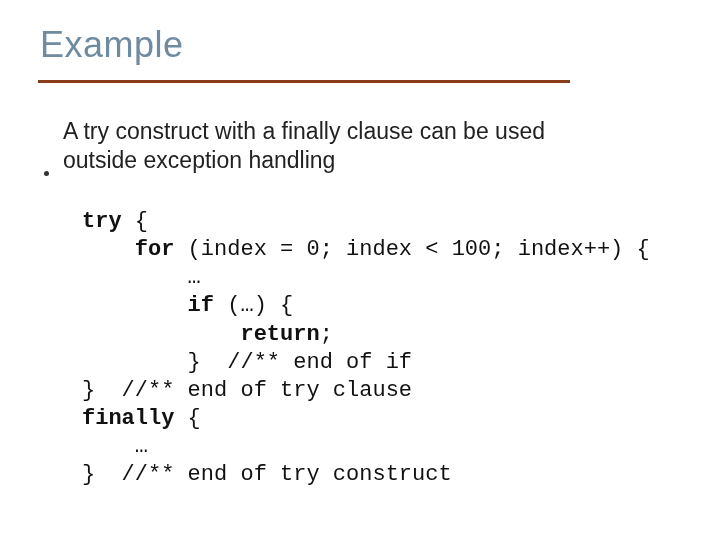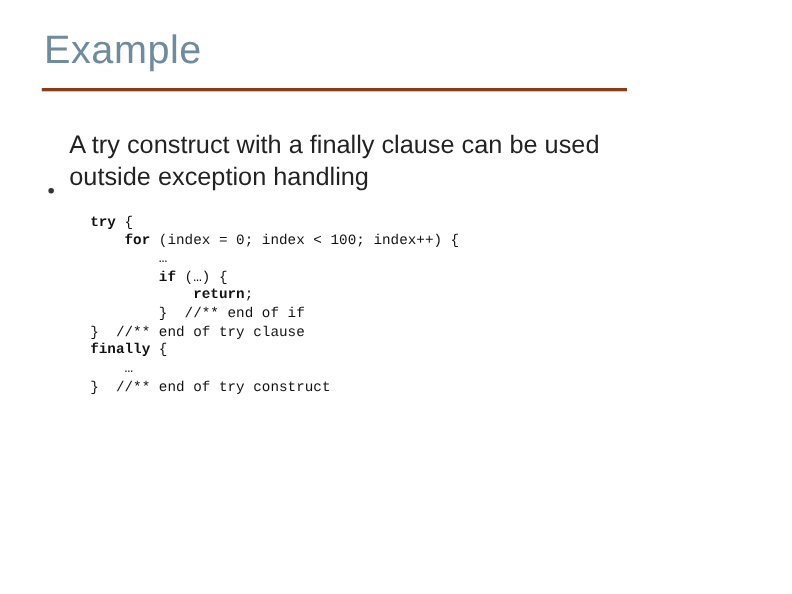--- a/index.html
+++ b/index.html
@@ -45,24 +45,24 @@
     margin-top: 12px;
     flex: none;
   }
   .bullet-text {
     font-size: 23px;
     line-height: 1.28;
     color: #222;
     font-weight: 400;
   }
   .code {
-    margin-top: 18px;
+    margin-top: 32px;
     margin-left: 44px;
     font-family: "Courier New", Courier, monospace;
-    font-size: 13px;
+    font-size: 22px;
     line-height: 1.28;
     white-space: pre;
     color: #111;
   }
   .code .kw { font-weight: bold; }
   .footer {
     position: absolute;
     left: 38px;
     right: 38px;
     bottom: 16px;

